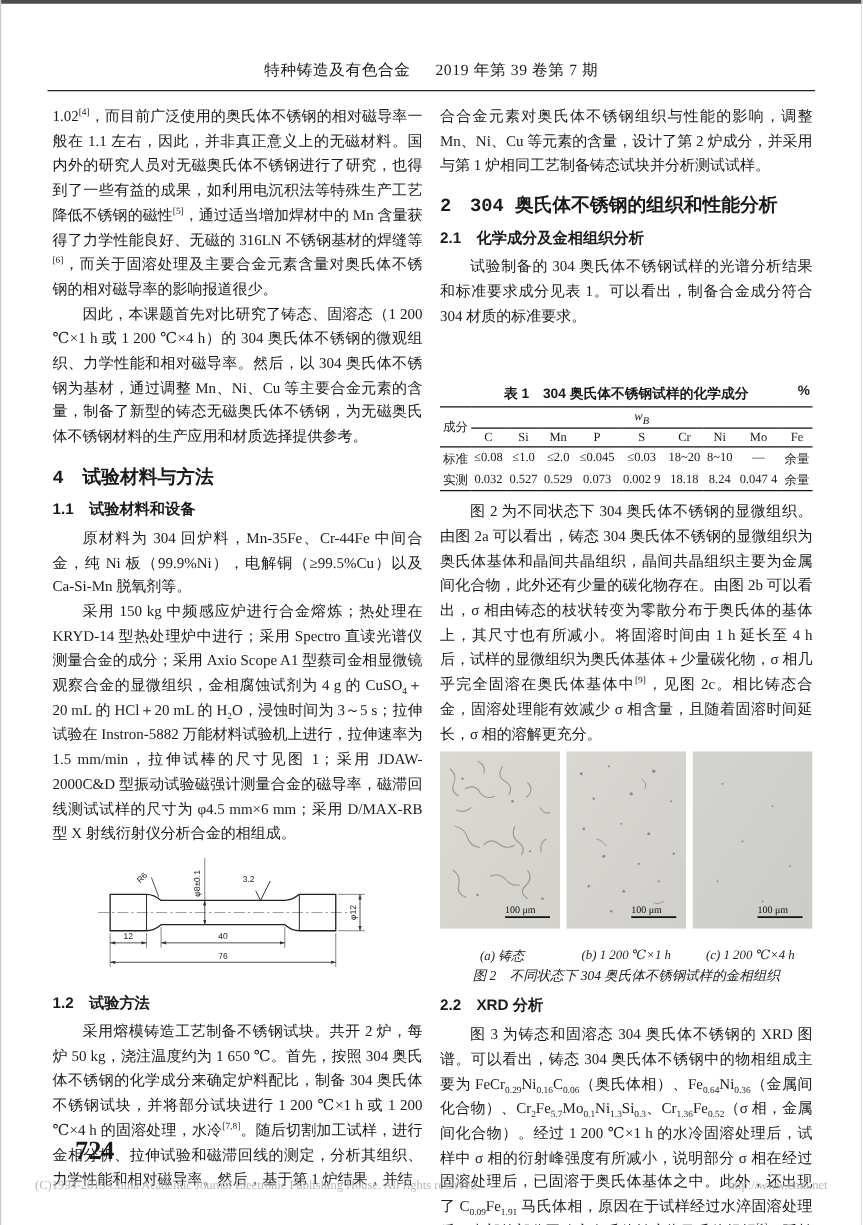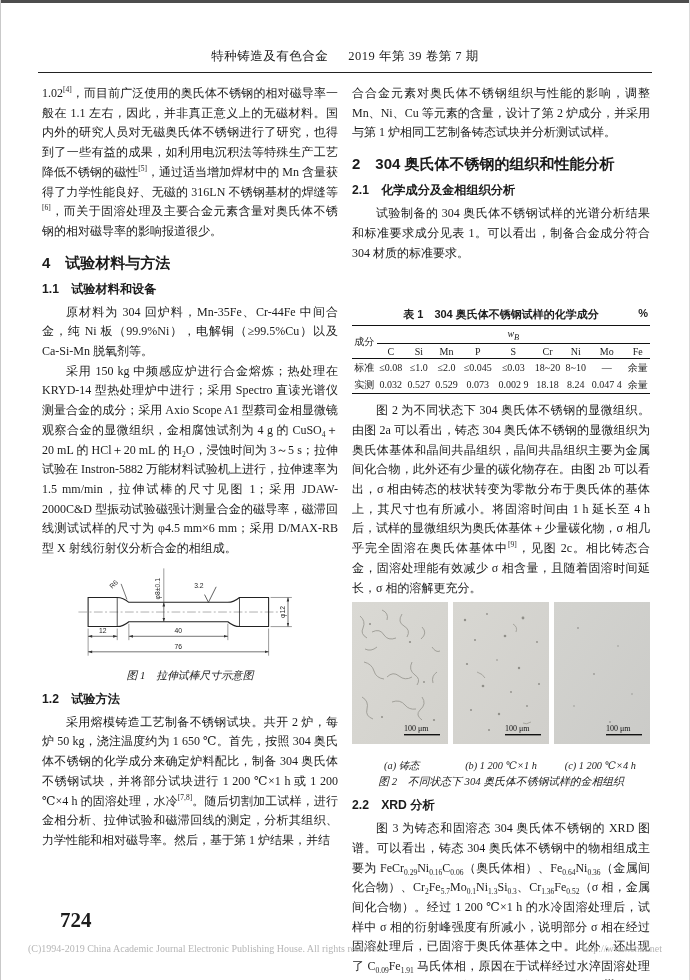--- a/index.html
+++ b/index.html
@@ -20,21 +20,21 @@
   .col { position: absolute; top: 84px; }
   .col-left  { left: 42px;  width: 296px; }
   .col-right { left: 352px; width: 298px; }
 
   p.body { margin: 0; font-size: 12px; line-height: 19.7px; text-align: justify; }
   .indent { text-indent: 2em; }
   sup.ref { font-size: 7.5px; line-height: 0; }
   p.body sub, .tbl-title sub { font-size: 7.5px; line-height: 0; }
   table sub, table i { font-style: italic; }
 
-  .sec-h { font-family: Liberation Sans, sans-serif; font-size: 15px; font-weight: bold; margin: 12px 0 8px; }
+  .sec-h { font-family: Liberation Mono, monospace; font-size: 15px; font-weight: bold; margin: 12px 0 8px; }
   .sub-h { font-family: "Liberation Sans", "DejaVu Sans", sans-serif; font-size: 12.2px; font-weight: bold; margin: 8px 0 5px; }
 
   .fig { margin: 4px 0 2px; text-align: center; }
   .fig-cap { font-size: 10.8px; text-align: center; margin: 1px 0 2px; font-style: italic; }
 
   .tbl-wrap { margin: 5px 0 7px; }
   .tbl-title { position: relative; text-align: center; font-size: 11px; font-weight: bold; margin-bottom: 3px;
                font-family: "Liberation Sans", "DejaVu Sans", sans-serif; margin-top: 44px; }
   .tbl-title .unit { position: absolute; right: 2px; top: 0; font-weight: bold; }
   table.chem { width: 100%; border-collapse: collapse; font-size: 10px; text-align: center;
@@ -60,20 +60,21 @@
 <div class="scan-left"></div>
 <div class="scan-right"></div>
 
 <div class="header">
   <span>特种铸造及有色合金</span><span class="gap"></span><span>2019 年第 39 卷第 7 期</span>
 </div>
 <div class="header-rule"></div>
 
 <div class="col col-left">
   <p class="body">1.02<sup class="ref">[4]</sup>，而目前广泛使用的奥氏体不锈钢的相对磁导率一般在 1.1 左右，因此，并非真正意义上的无磁材料。国内外的研究人员对无磁奥氏体不锈钢进行了研究，也得到了一些有益的成果，如利用电沉积法等特殊生产工艺降低不锈钢的磁性<sup class="ref">[5]</sup>，通过适当增加焊材中的 Mn 含量获得了力学性能良好、无磁的 316LN 不锈钢基材的焊缝等<sup class="ref">[6]</sup>，而关于固溶处理及主要合金元素含量对奥氏体不锈钢的相对磁导率的影响报道很少。</p>
+  <p class="body indent">因此，本课题首先对比研究了铸态、固溶态（1 200 ℃×1 h 或 1 200 ℃×4 h）的 304 奥氏体不锈钢的微观组织、力学性能和相对磁导率。然后，以 304 奥氏体不锈钢为基材，通过调整 Mn、Ni、Cu 等主要合金元素的含量，制备了新型的铸态无磁奥氏体不锈钢，为无磁奥氏体不锈钢材料的生产应用和材质选择提供参考。</p>
 
   <div class="sec-h">4　试验材料与方法</div>
   <div class="sub-h">1.1　试验材料和设备</div>
   <p class="body indent">原材料为 304 回炉料，Mn-35Fe、Cr-44Fe 中间合金，纯 Ni 板（99.9%Ni），电解铜（≥99.5%Cu）以及 Ca-Si-Mn 脱氧剂等。</p>
   <p class="body indent">采用 150 kg 中频感应炉进行合金熔炼；热处理在 KRYD-14 型热处理炉中进行；采用 Spectro 直读光谱仪测量合金的成分；采用 Axio Scope A1 型蔡司金相显微镜观察合金的显微组织，金相腐蚀试剂为 4 g 的 CuSO<sub>4</sub>＋20 mL 的 HCl＋20 mL 的 H<sub>2</sub>O，浸蚀时间为 3～5 s；拉伸试验在 Instron-5882 万能材料试验机上进行，拉伸速率为 1.5 mm/min，拉伸试棒的尺寸见图 1；采用 JDAW-2000C&amp;D 型振动试验磁强计测量合金的磁导率，磁滞回线测试试样的尺寸为 φ4.5 mm×6 mm；采用 D/MAX-RB 型 X 射线衍射仪分析合金的相组成。</p>
 
   <div class="fig">
     <svg width="262" height="100" viewBox="0 -8 270 100">
       <defs>
         <marker id="arrE" markerWidth="7" markerHeight="5" refX="6" refY="2" orient="auto">
@@ -116,21 +117,20 @@
         <text x="45" y="63">12</text>
         <text x="123" y="63">40</text>
         <text x="123" y="79">76</text>
         <text transform="translate(233,41) rotate(-90)">φ12</text>
         <text transform="translate(104,28) rotate(-90)" text-anchor="start">φ8±0.1</text>
         <text transform="translate(58,14) rotate(-45)">R6</text>
         <text x="149" y="16" text-anchor="end">3.2</text>
       </g>
     </svg>
   </div>
-  <div class="fig-cap">图 1　拉伸试棒尺寸示意图</div>
 
   <div class="sub-h">1.2　试验方法</div>
   <p class="body indent">采用熔模铸造工艺制备不锈钢试块。共开 2 炉，每炉 50 kg，浇注温度约为 1 650 ℃。首先，按照 304 奥氏体不锈钢的化学成分来确定炉料配比，制备 304 奥氏体不锈钢试块，并将部分试块进行 1 200 ℃×1 h 或 1 200 ℃×4 h 的固溶处理，水冷<sup class="ref">[7,8]</sup>。随后切割加工试样，进行金相分析、拉伸试验和磁滞回线的测定，分析其组织、力学性能和相对磁导率。然后，基于第 1 炉结果，并结</p>
 </div>
 
 <div class="col col-right">
   <p class="body">合合金元素对奥氏体不锈钢组织与性能的影响，调整 Mn、Ni、Cu 等元素的含量，设计了第 2 炉成分，并采用与第 1 炉相同工艺制备铸态试块并分析测试试样。</p>
 
   <div class="sec-h">2　304 奥氏体不锈钢的组织和性能分析</div>
   <div class="sub-h">2.1　化学成分及金相组织分析</div>

